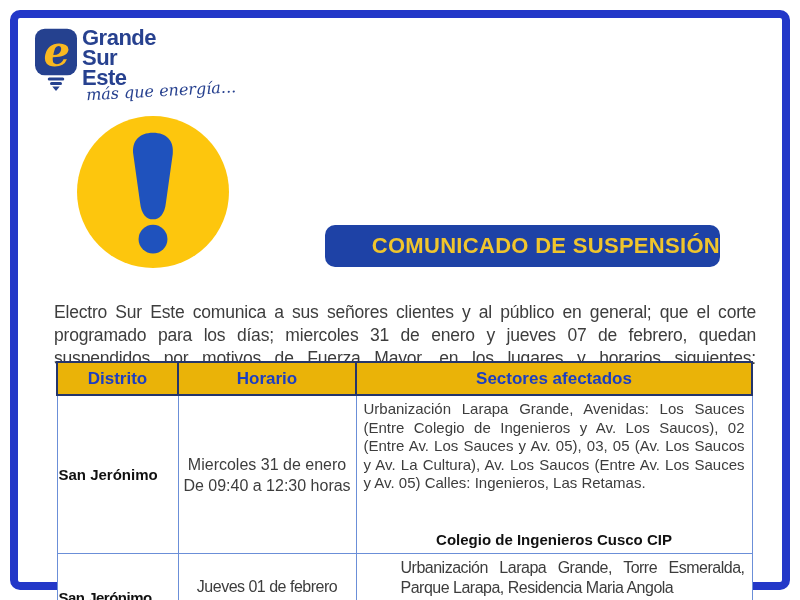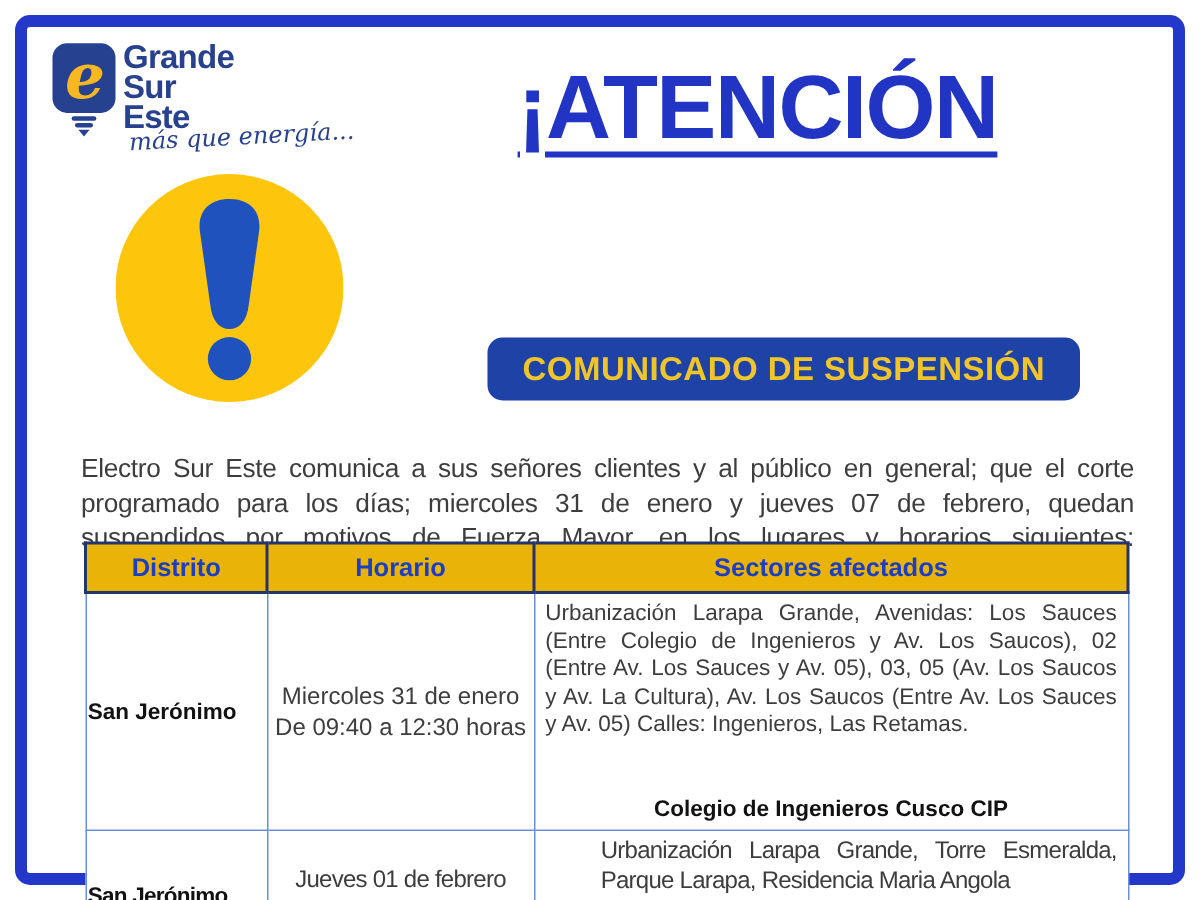--- a/index.html
+++ b/index.html
@@ -22,21 +22,21 @@
 
   
   .title{position:absolute;left:250px;top:36px;width:510px;text-align:center;
          color:#2134c4;font-weight:bold;font-size:60px;line-height:72px;
          letter-spacing:-1px;}
   .title span{text-decoration:underline;text-decoration-thickness:4px;text-underline-offset:9px;}
 
   
   .banner{position:absolute;left:325px;top:225px;width:395px;height:42px;
           background:#1e42a6;border-radius:10px;display:flex;align-items:center;
-          justify-content:center;color:#f0c52c;font-weight:bold;font-size:22px;
+          justify-content:flex-end;color:#f0c52c;font-weight:bold;font-size:22px;
           letter-spacing:0.3px;}
 
   
   .intro{position:absolute;left:54px;top:283px;width:702px;color:#3d3d3d;
          font-size:17.5px;line-height:23px;text-align:justify;text-align-last:justify;
          letter-spacing:-0.2px;}
 
   
   table{position:absolute;left:56px;top:361px;width:695px;border-collapse:collapse;
         table-layout:fixed;}
@@ -73,21 +73,20 @@
     <div class="tagline">más que energía...</div>
   </div>
 
   <svg class="warn" viewBox="0 0 100 100">
     <circle cx="50" cy="50" r="50" fill="#fdc60d"></circle>
     <path d="M50 11 c9 0 14 5.5 13 14 l-4.5 32 c-0.8 7.5 -4.2 11 -8.5 11 c-4.3 0 -7.7 -3.5 -8.5 -11 l-4.5 -32 C36 16.5 41 11 50 11 z" fill="#1f52bd"></path>
     <circle cx="50" cy="81" r="9.5" fill="#1f52bd"></circle>
   </svg>
 
   <div class="title">
-    <div><span>¡ATENCIÓN</span></div>
   </div>
 
   <div class="banner">
     <span>COMUNICADO DE SUSPENSIÓN</span>
   </div>
 
   <p class="intro">Electro Sur Este comunica a sus señores clientes y al público en general; que el corte programado para los días; miercoles 31 de enero y jueves 07 de febrero, quedan suspendidos por motivos de Fuerza Mayor, en los lugares y horarios siguientes:</p>
 
   <table>
     <colgroup>

